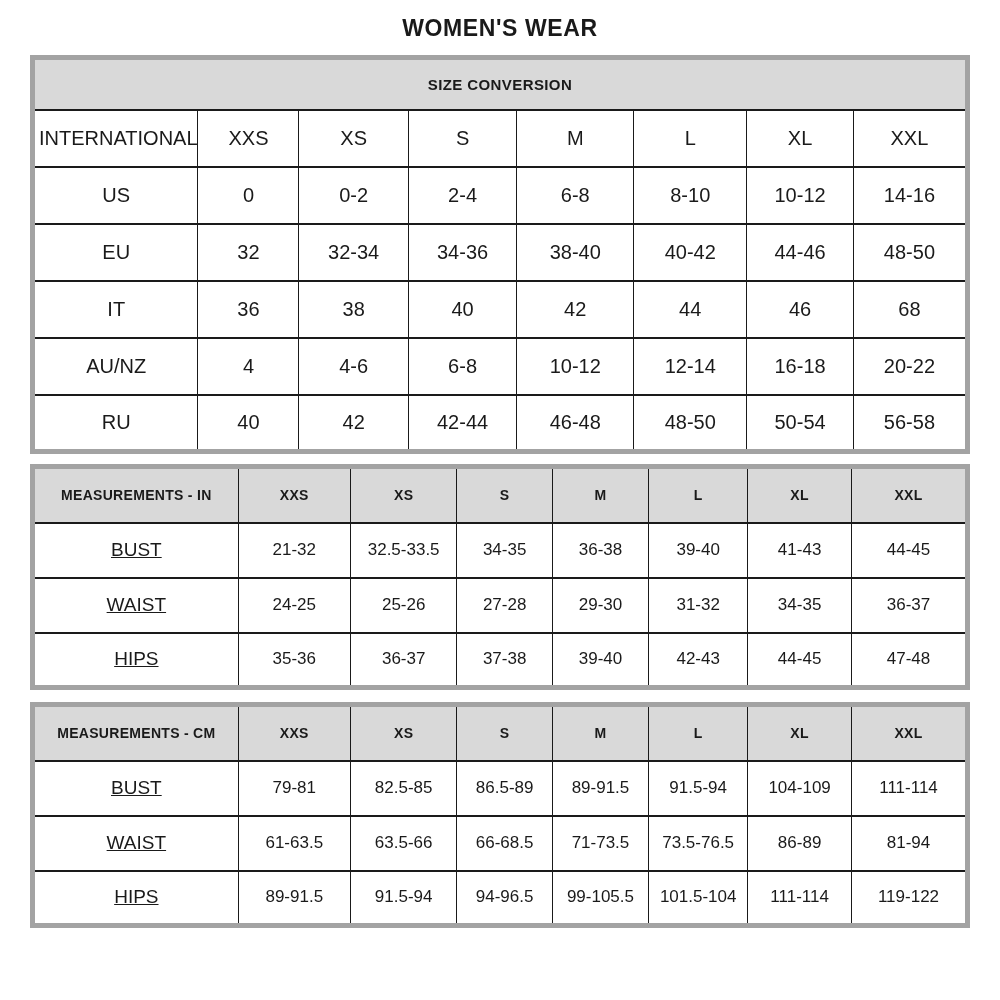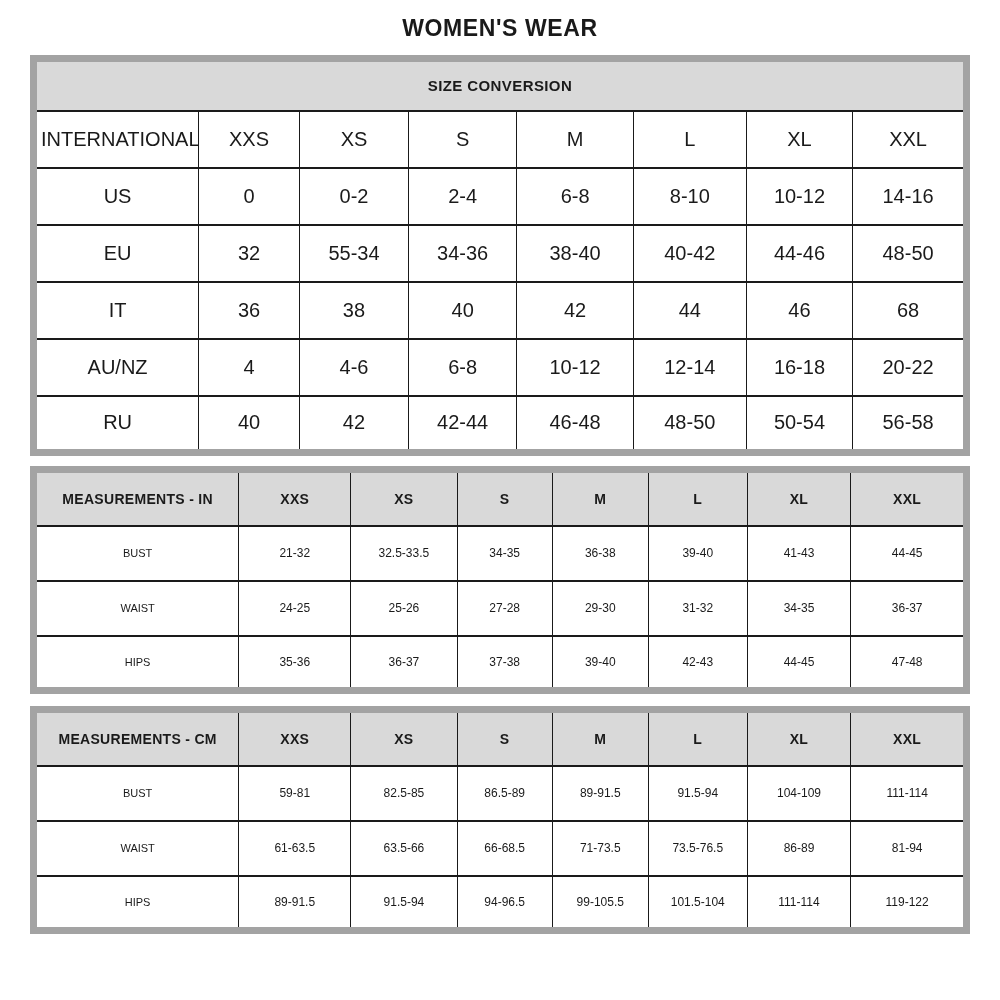--- a/index.html
+++ b/index.html
@@ -15,43 +15,43 @@
     margin: 0 0 13px 0;
     text-align: center;
     font-size: 23px;
     font-weight: 700;
     letter-spacing: 0.6px;
   }
   table {
     width: 940px;
     border-collapse: collapse;
     table-layout: fixed;
-    border: 7px solid #a3a3a3;
+    border: 5px solid #a3a3a3;
   }
   th, td {
     border-style: solid;
     border-color: #1a1a1a;
     border-width: 2px 1.5px;
     text-align: center;
     vertical-align: middle;
     padding: 0 4px;
     overflow: hidden;
     white-space: nowrap;
   }
   .banner {
     background: #d9d9d9;
     font-weight: 700;
     font-size: 15px;
     letter-spacing: 0.4px;
     height: 52px;
   }
   .tbl-conv { margin-bottom: 10px; }
   .tbl-conv td { height: 57px; font-size: 20px; }
-  .tbl-meas td { height: 55px; font-size: 12px; }
-  .tbl-meas td.lbl { font-size: 11px; }
+  .tbl-meas td { height: 55px; font-size: 17px; }
+  .tbl-meas td.lbl { font-size: 19px; text-decoration: underline; }
   .tbl-meas .size-head th {
     background: #d9d9d9;
     font-weight: 700;
     font-size: 14px;
     height: 56px;
     letter-spacing: 0.3px;
   }
   .tbl-meas-in { margin-bottom: 12px; }
 </style>
 </head>
@@ -94,21 +94,21 @@
           <td>0-2</td>
           <td>2-4</td>
           <td>6-8</td>
           <td>8-10</td>
           <td>10-12</td>
           <td>14-16</td>
         </tr>
         <tr>
           <td class="lbl">EU</td>
           <td>32</td>
-          <td>55-34</td>
+          <td>32-34</td>
           <td>34-36</td>
           <td>38-40</td>
           <td>40-42</td>
           <td>44-46</td>
           <td>48-50</td>
         </tr>
         <tr>
           <td class="lbl">IT</td>
           <td>36</td>
           <td>38</td>
@@ -217,21 +217,21 @@
           <th>S</th>
           <th>M</th>
           <th>L</th>
           <th>XL</th>
           <th>XXL</th>
         </tr>
     </thead>
     <tbody>
         <tr>
           <td class="lbl">BUST</td>
-          <td>59-81</td>
+          <td>79-81</td>
           <td>82.5-85</td>
           <td>86.5-89</td>
           <td>89-91.5</td>
           <td>91.5-94</td>
           <td>104-109</td>
           <td>111-114</td>
         </tr>
         <tr>
           <td class="lbl">WAIST</td>
           <td>61-63.5</td>

